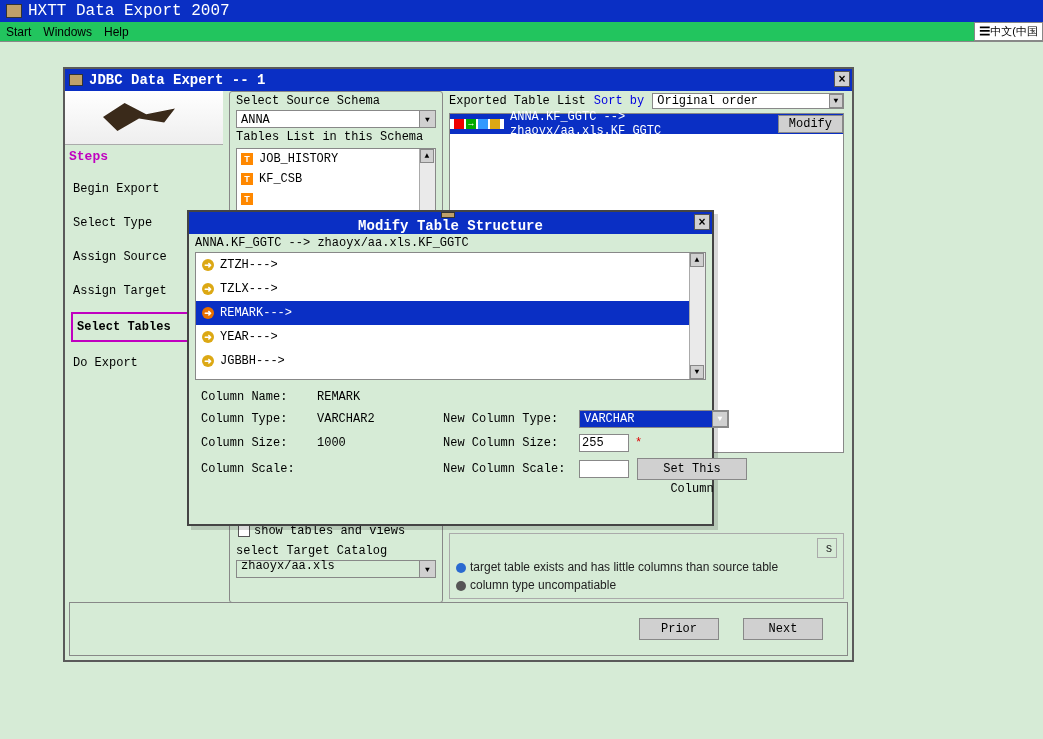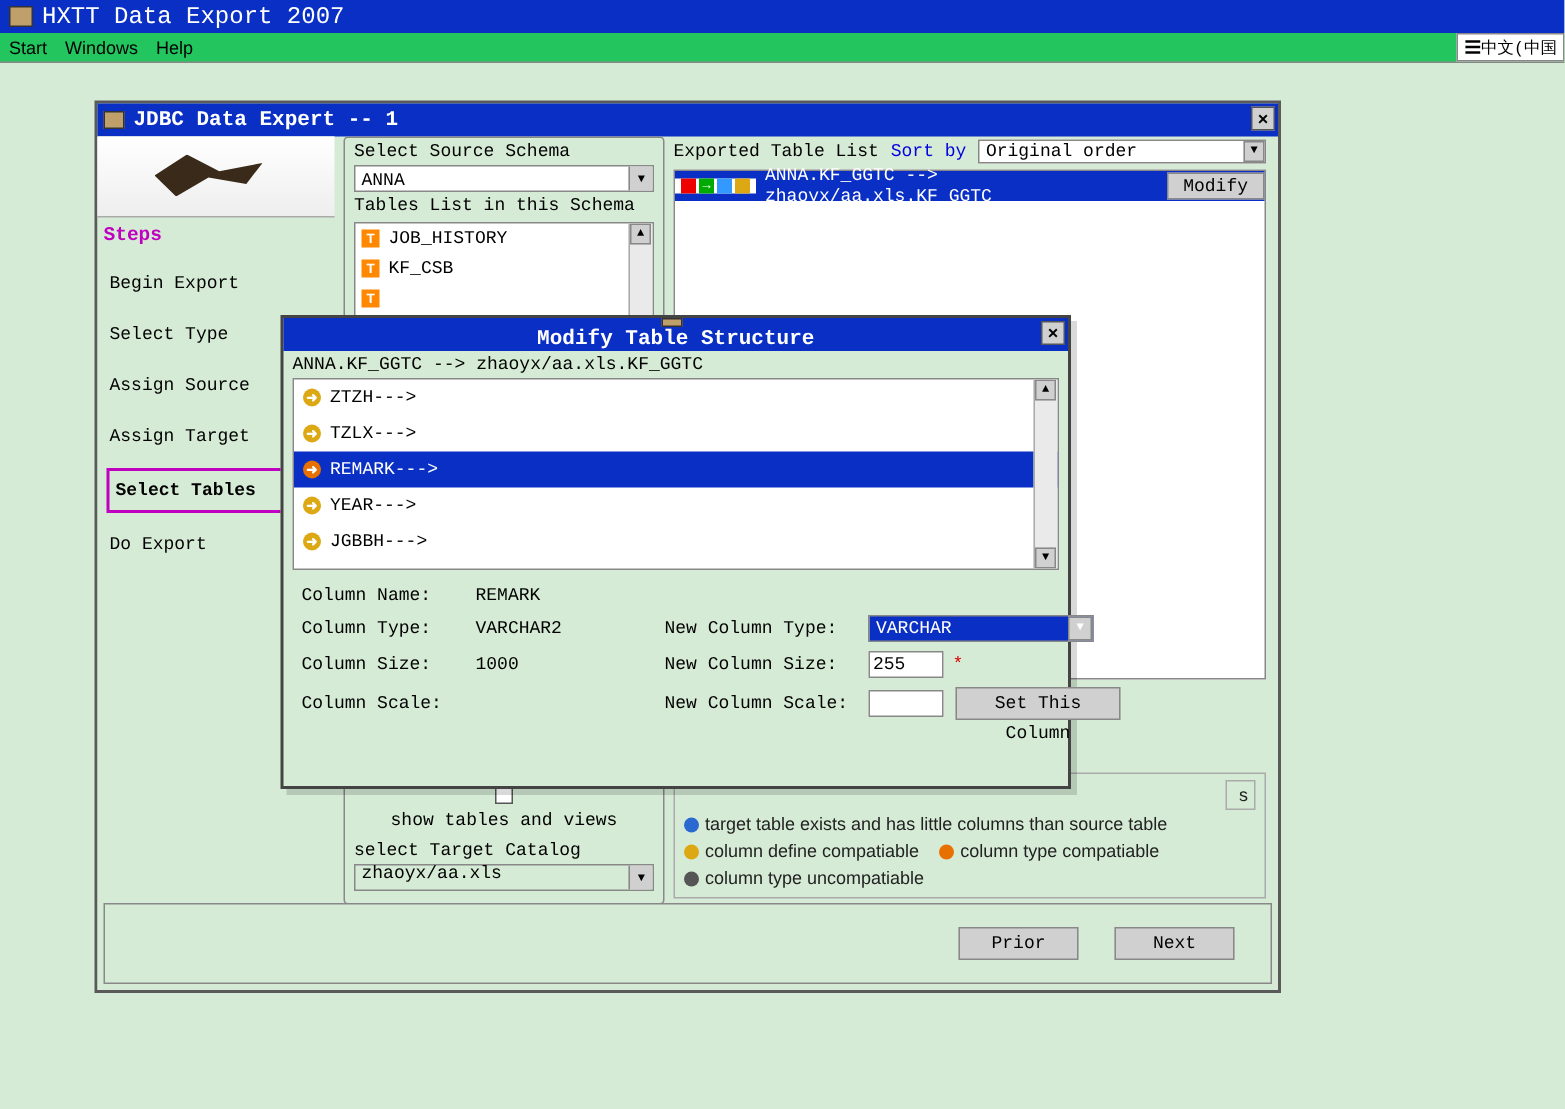--- a/index.html
+++ b/index.html
@@ -40,21 +40,21 @@
     font-size: 12px;
   }
   .menubar span { cursor: default; }
   .ime-badge {
     position: absolute;
     top: 22px; right: 0;
     background: #fff;
     border: 1px solid #888;
     font-size: 11px;
     padding: 1px 4px;
-    font-family: Liberation Mono, monospace;
+    font-family: Liberation Sans, sans-serif;
   }
   .workspace {
     background: #d6ebd6;
     position: absolute;
     top: 42px; left: 0; right: 0; bottom: 0;
   }
 
   
   .intwin {
     position: absolute;
@@ -170,21 +170,21 @@
     width:12px;height:12px;display:inline-flex;align-items:center;justify-content:center;
     background:#ff8800;color:#fff;font-weight:bold;font-size:9px;margin-right:6px;
     font-family:Arial,sans-serif;
   }
   .scrollbar-v {
     position:absolute; right:0; top:0; bottom:0; width:16px;
     background:#eaeaea; border-left:1px solid #aaa;
   }
   .scrollbar-v .btn { width:14px;height:14px;background:#d0d0d0;border:1px solid #888;position:absolute;font-size:8px;text-align:center;line-height:12px;}
   .scrollbar-v .btn.up{top:0;} .scrollbar-v .btn.dn{bottom:0;}
-  .chk { padding: 4px 8px; display:flex; align-items:center; gap:4px;flex-direction:column; }
+  .chk { padding: 4px 8px; display:flex; align-items:center; gap:4px; }
   .chkbox { width:12px;height:12px;border:1px solid #555;background:#fff;display:inline-block;}
   .select.catalog {background:#d6ebd6;}
 
   
   .movebtn {
     position:absolute; left:388px; top:70px;
     width:34px;height:22px;
     background:#d0d0d0;border:1px solid #888;
     display:flex;align-items:center;justify-content:center;
     font-family:Arial,sans-serif;
@@ -404,25 +404,20 @@
               <span style="background:#39f;"></span>
               <span style="background:#dca814;"></span>
             </span>
             <span style="padding:0 6px;">ANNA.KF_GGTC --&gt; zhaoyx/aa.xls.KF_GGTC</span>
             <span class="modifybtn">Modify</span>
           </div>
         </div>
         <div class="legend">
           <div style="text-align:right;border:1px solid #aaa;width:20px;margin-left:auto;padding:0 4px;">s</div>
           <div><span class="dot blue"></span><span>target table exists and has little columns than source table</span></div>
-          <div>
-            <span class="dot yellow"></span><span>column define compatiable</span>
-            &nbsp;&nbsp;
-            <span class="dot orange"></span><span>column type compatiable</span>
-          </div>
           <div><span class="dot gray"></span><span>column type uncompatiable</span></div>
         </div>
       </div>
 
       <div class="bottomnav">
         <div class="navbtn">Prior</div>
         <div class="navbtn">Next</div>
       </div>
 
     </div>

